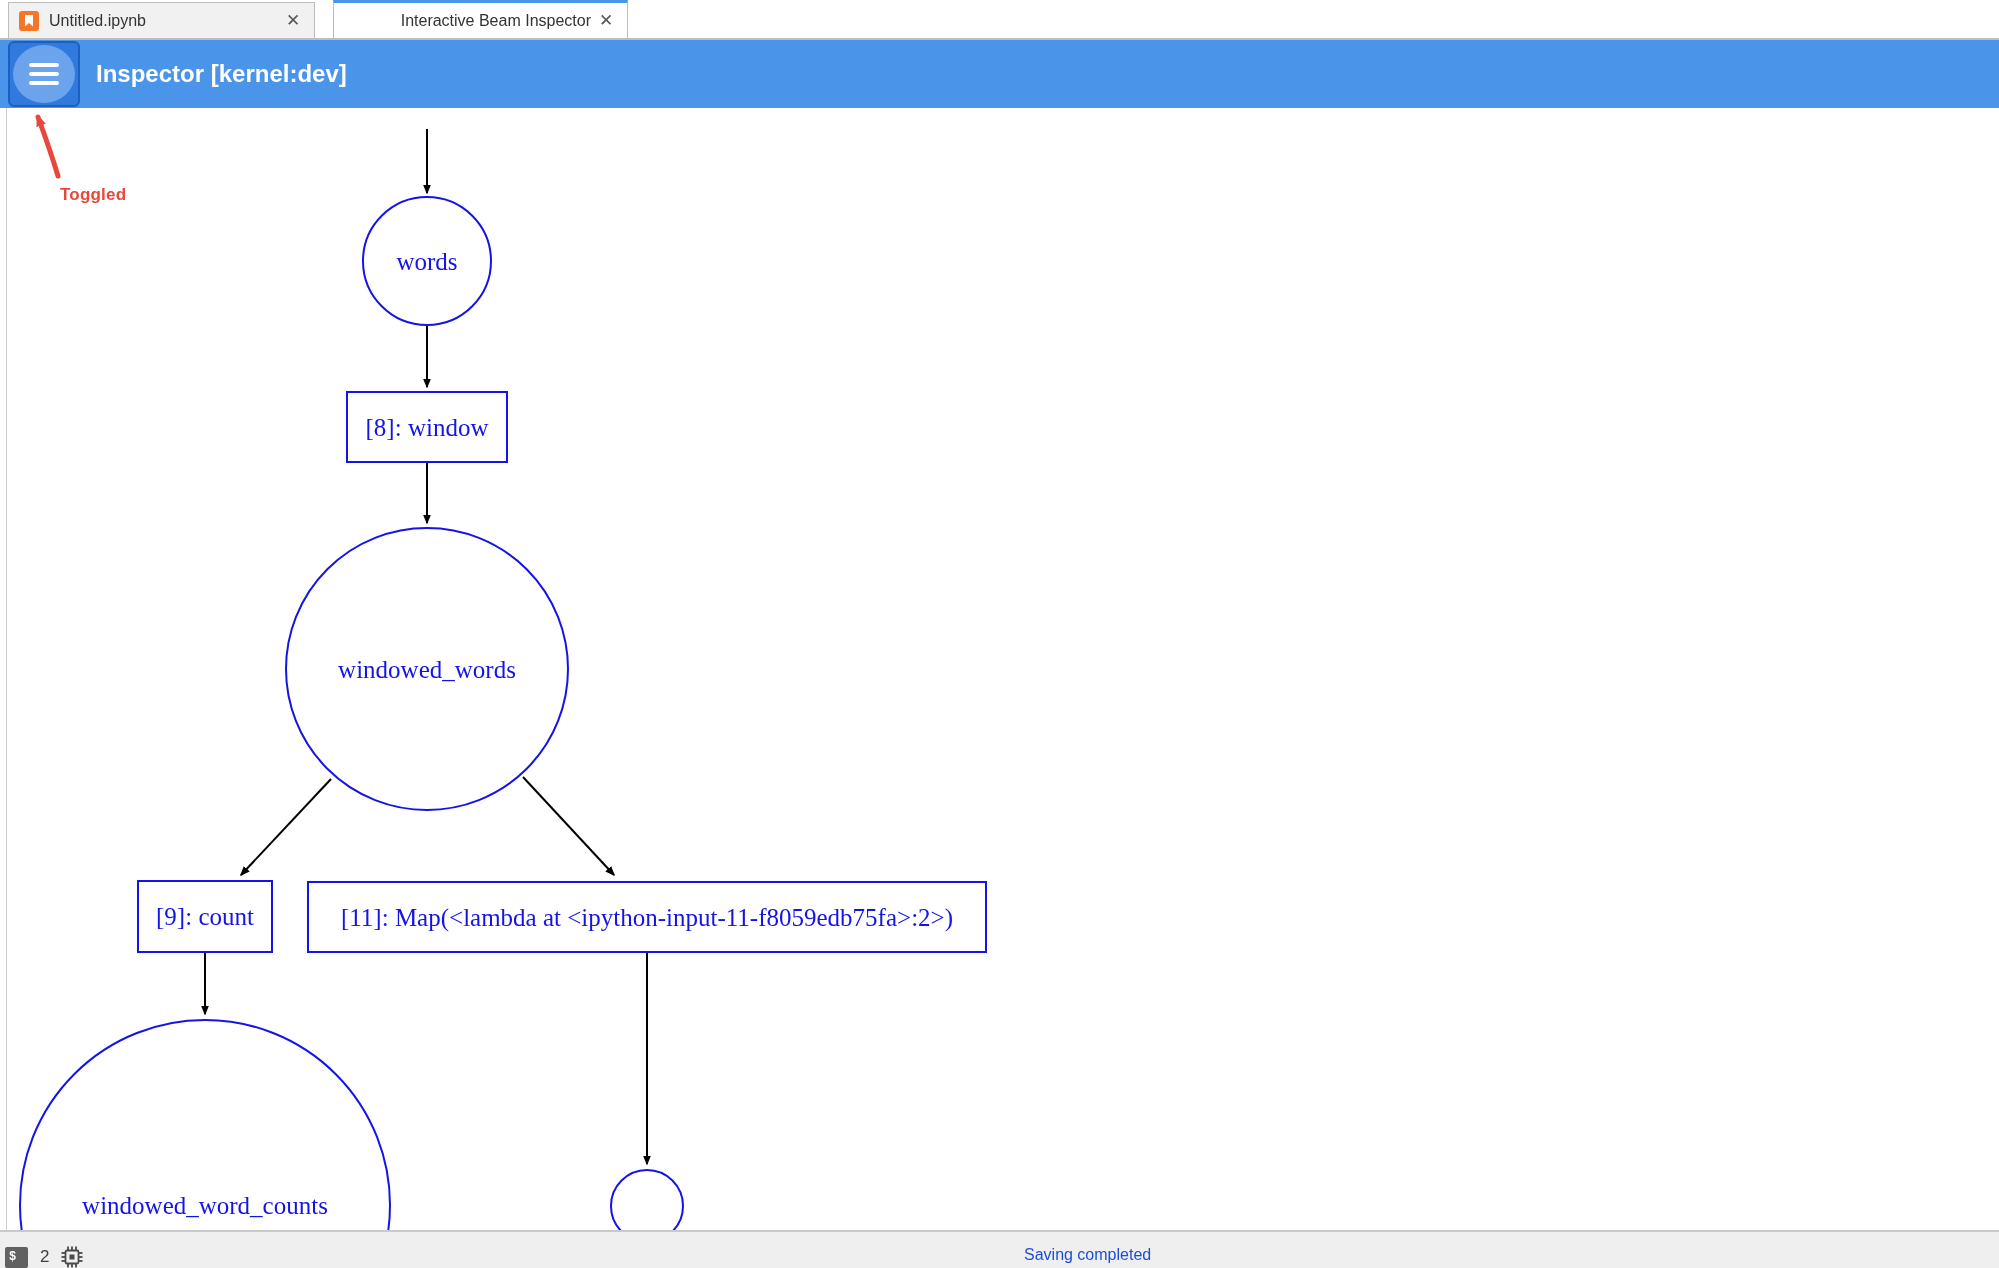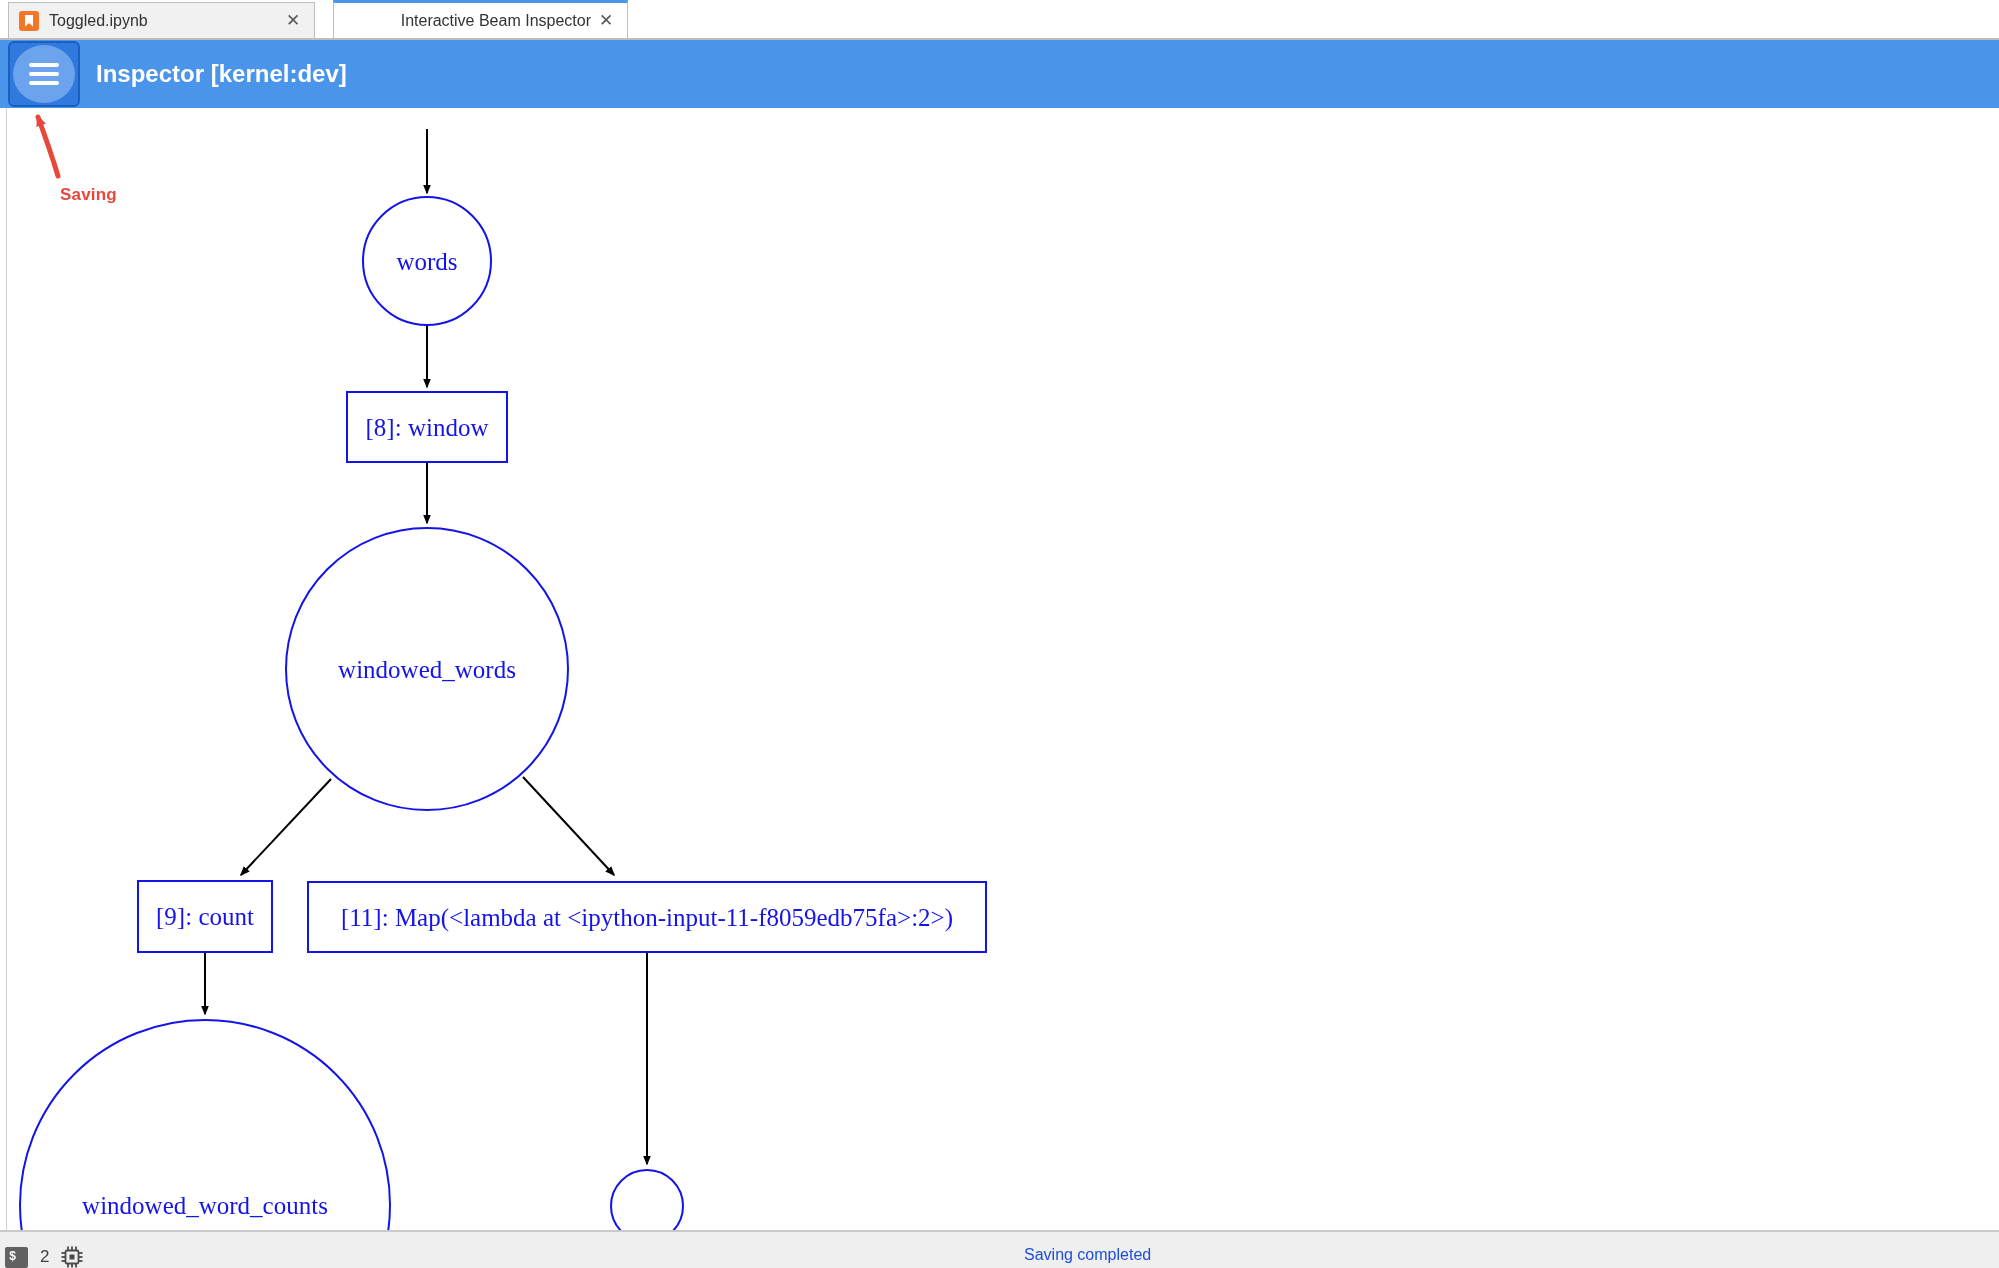--- a/index.html
+++ b/index.html
@@ -108,21 +108,21 @@
   .status-message{
     position:absolute;left:1024px;top:14px;font-size:16px;color:#1d4ed8;white-space:nowrap;
   }
 </style>
 </head>
 <body>
 
 <div class="tabbar">
   <div class="tab inactive">
     <span class="nb-icon"></span>
-    <span class="tab-label">Toggled.ipynb</span>
+    <span class="tab-label">Untitled.ipynb</span>
     <span class="tab-close">✕</span>
   </div>
   <div class="tab active">
     <span class="tab-label">Interactive Beam Inspector</span>
     <span class="tab-close">✕</span>
   </div>
 </div>
 
 <div class="header">
   <div class="menu-button">
@@ -165,21 +165,21 @@
     <rect x="308" y="882" width="678" height="70" fill="none" stroke="#1414e8" stroke-width="2"></rect>
     <text x="647" y="917" text-anchor="middle" dominant-baseline="central" font-size="25">[11]: Map(&lt;lambda at &lt;ipython-input-11-f8059edb75fa&gt;:2&gt;)</text>
     <circle cx="205" cy="1205" r="185" fill="none" stroke="#1414e8" stroke-width="2"></circle>
     <text x="205" y="1205" text-anchor="middle" dominant-baseline="central" font-size="25">windowed_word_counts</text>
     <circle cx="647" cy="1206" r="36" fill="none" stroke="#1414e8" stroke-width="2"></circle>
   </svg>
 
 <svg class="annotation-arrow" viewBox="0 0 130 110">
   <path d="M 58 76 C 52 56 45 36 38 17" fill="none" stroke-width="5" stroke-linecap="round" marker-end="url(#red-arrowhead)" stroke="#e8473b"></path>
 </svg>
-<div class="annotation-label">Saving</div>
+<div class="annotation-label">Toggled</div>
 
 <div class="statusbar-border"></div>
 <div class="statusbar">
   <div class="status-left">
     <span class="terminal-icon"></span>
     <span class="status-count">2</span>
     <svg class="kernel-icon" width="22" height="22" viewBox="0 0 22 22">
       <rect x="4.5" y="4.5" width="13" height="13" rx="1.5" fill="none" stroke="#4a4a4a" stroke-width="1.8"></rect>
       <rect x="8.5" y="8.5" width="5" height="5" fill="#4a4a4a"></rect>
       <g stroke="#4a4a4a" stroke-width="1.8">

